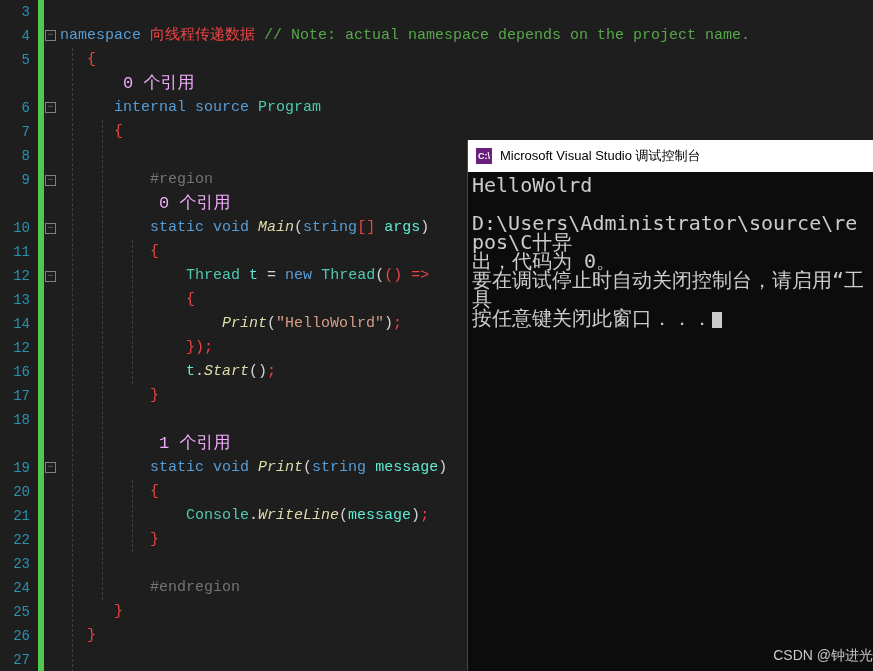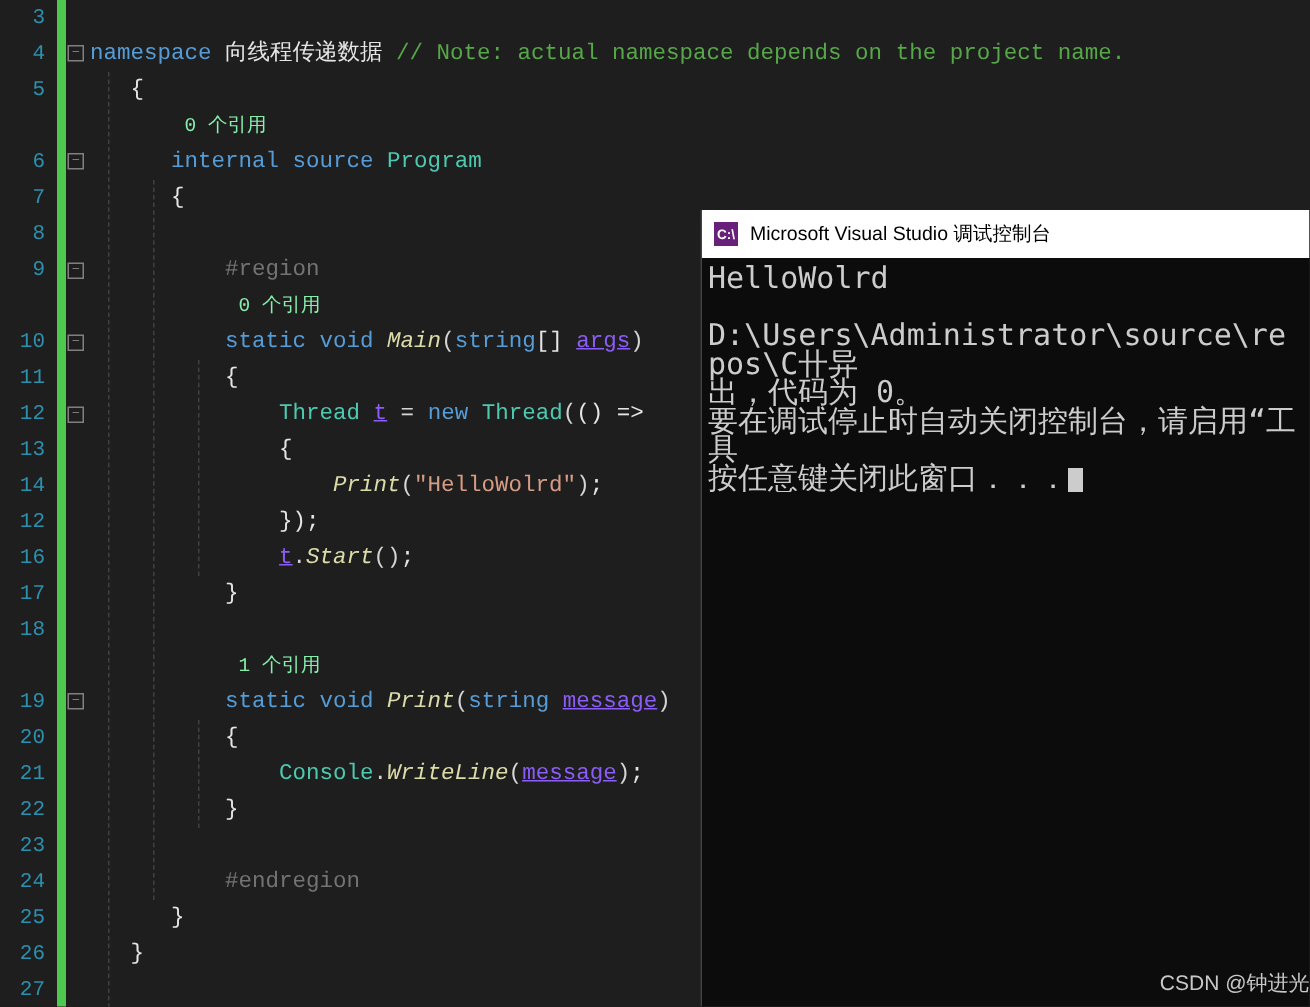--- a/index.html
+++ b/index.html
@@ -61,24 +61,24 @@
     .guide {
       position: absolute;
       top: 0;
       width: 0;
       border-left: 1px dashed #404040;
     }
     .kw { color: #569cd6; }
     .type { color: #4ec9b0; }
     .str { color: #d69d85; }
     .cmt { color: #57a64a; }
-    .ref { color: #86efac; font-size: 13px; }
+    .ref { color: #f0abfc; font-size: 17px; }
     .method { color: #dcdcaa; font-style: italic; }
-    .param { color: #8b5cf6; text-decoration: underline; }
-    .punct { color: #e5e5e5; text-align: center; }
+    .param { color: #5eead4; }
+    .punct { color: #ef4444; text-align: center; }
     .region { color: #737373; }
     .console-window {
       position: absolute;
       top: 140px;
       left: 467px;
       width: 406px;
       height: 531px;
       background: #0c0c0c;
       border-left: 1px solid #444;
     }

